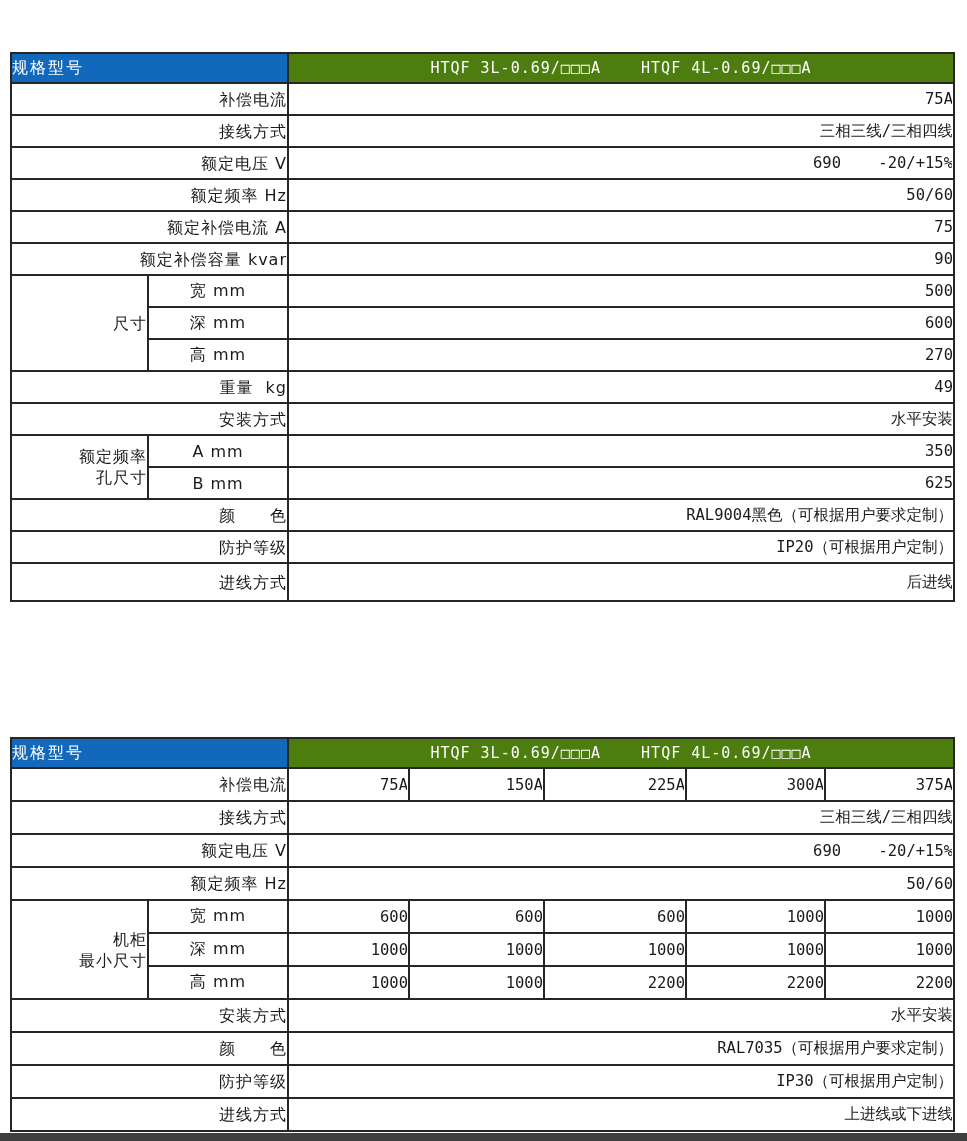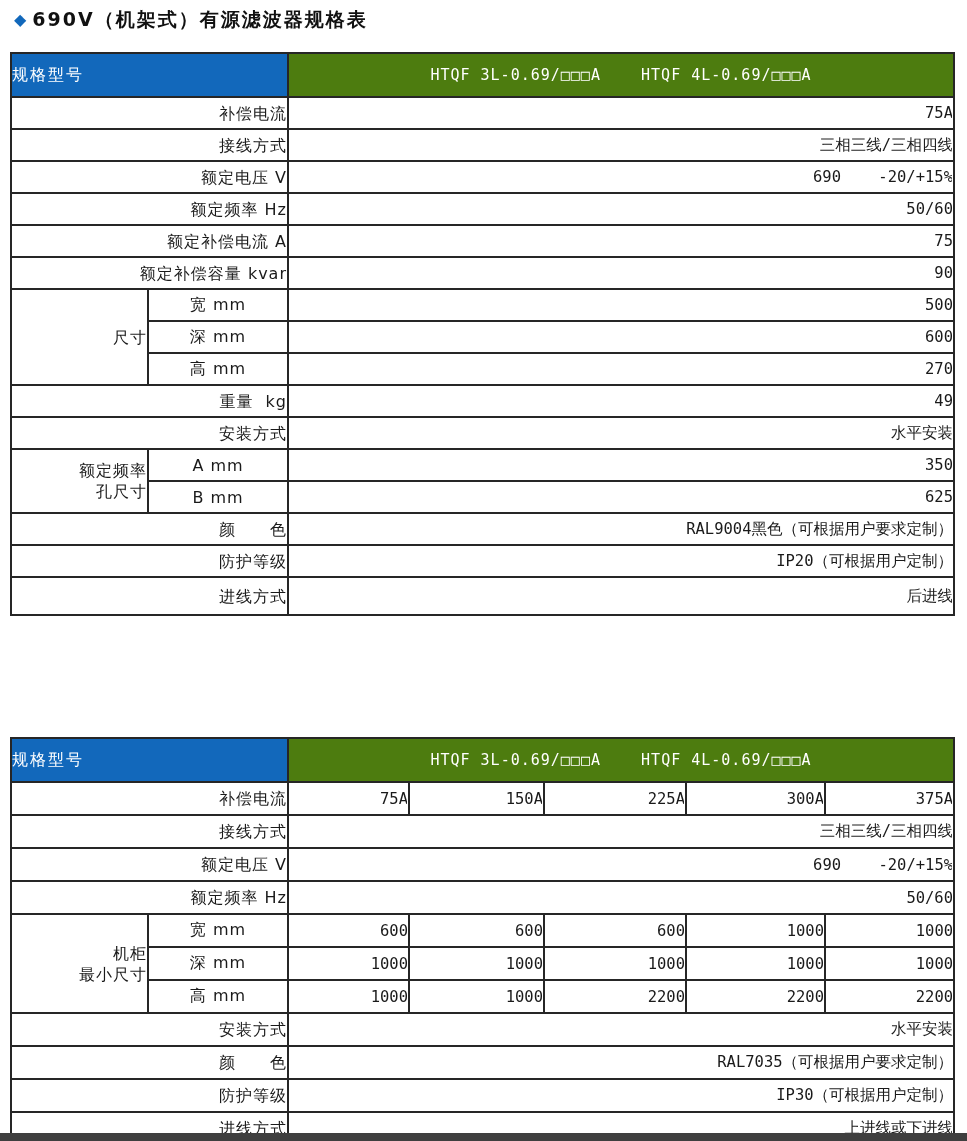--- a/index.html
+++ b/index.html
@@ -28,21 +28,21 @@
     border-collapse:collapse;table-layout:fixed;
     font-size:16px;
   }
   #table1{top:52px;}
   #table2{top:737px;}
   table.spec th,table.spec td{
     border:2px solid #262626;
     padding:0;vertical-align:middle;
     overflow:hidden;
   }
-  table.spec thead tr{height:44px;}
+  table.spec thead tr{height:30px;}
   #table1 tbody tr{height:32px;}
   #table1 tbody tr:last-child{height:38px;}
   #table2 tbody tr{height:33px;}
   th.hlabel{
     background:#1268bb;color:#ffffff;font-weight:normal;
     text-align:left;padding-left:28px;letter-spacing:2px;
   }
   th.hmodel{
     background:#4d7c0f;color:#ffffff;font-weight:normal;
     text-align:center;white-space:pre;
@@ -65,23 +65,20 @@
   .footer-bar{
     position:absolute;left:0;bottom:0;width:967px;height:8px;
     background:#3f3f3f;
   }
 </style>
 </head>
 <body>
 
 <div class="page">
 
-  <div class="sec-title" id="title1">
-    <span class="diamond">◆</span><span>690V（机架式）有源滤波器规格表</span>
-  </div>
 
   <table class="spec" id="table1">
     <colgroup>
         <col style="width:137px">
         <col style="width:140px">
         <col style="width:666px">
       </colgroup>
     <thead>
       <tr>
         <th class="hlabel" colspan="2">规格型号</th>

